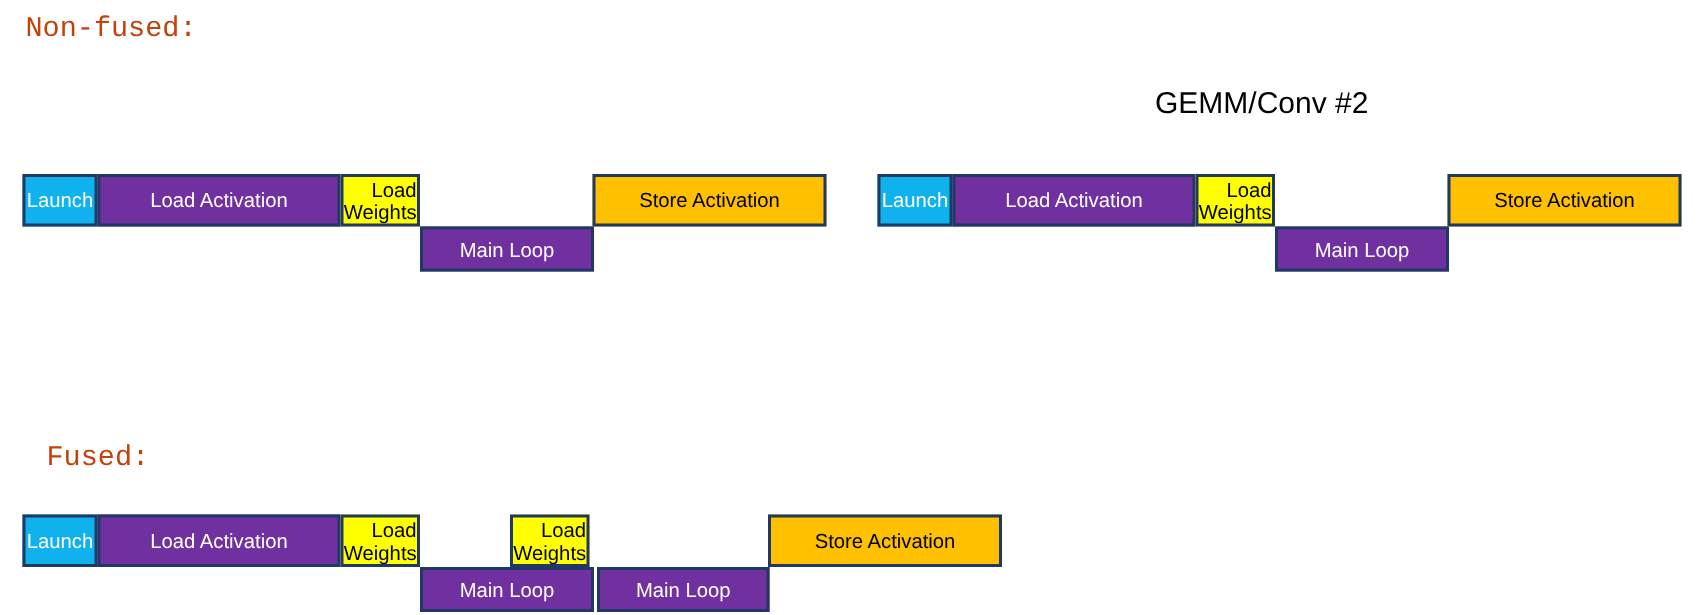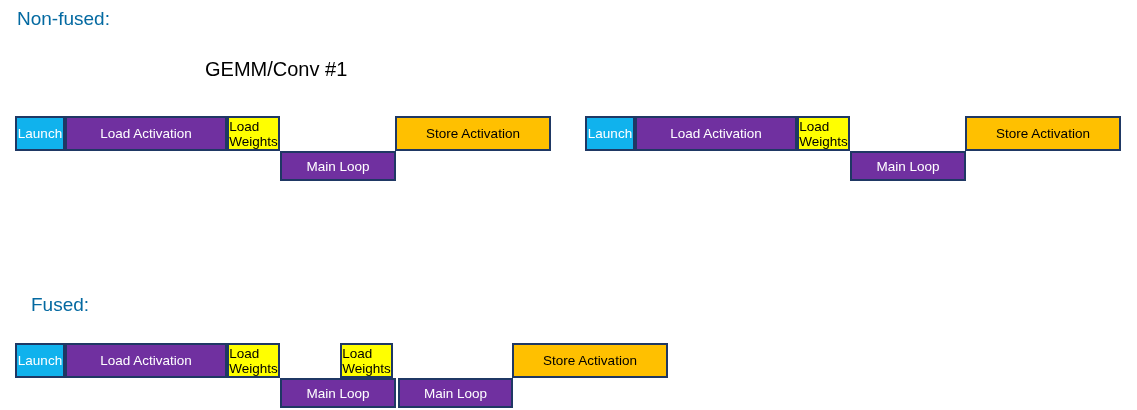--- a/index.html
+++ b/index.html
@@ -10,55 +10,56 @@
   }
   #canvas {
     position: relative;
     width: 1137px;
     height: 410px;
     background: #ffffff;
     overflow: hidden;
   }
   .section-label {
     position: absolute;
-    color: #0369a1;
+    color: #c2410c;
     font-size: 19px;
     font-weight: 400;
     white-space: nowrap;
+    font-family: Liberation Mono, monospace;
   }
   .kernel-title {
     position: absolute;
     color: #000000;
     font-size: 20px;
     font-weight: 400;
     white-space: nowrap;
   }
   .block {
     position: absolute;
     box-sizing: border-box;
     border: 2px solid;
     display: flex;
     align-items: center;
     justify-content: center;
-    text-align: left;
+    text-align: right;
     font-size: 13.5px;
     line-height: 15px;
     overflow: hidden;
   }
   .block span {
     display: block;
     white-space: pre-line;
   }
 </style>
 </head>
 <body>
 
 <div id="canvas">
   <div class="section-label" style="left: 17px; top: 8px;">Non-fused:</div>
-  <div class="kernel-title" style="left: 205px; top: 58px;">GEMM/Conv #1</div>
+  <div class="kernel-title" style="left: 770px; top: 58px;">GEMM/Conv #2</div>
   <div class="section-label" style="left: 31px; top: 294px;">Fused:</div>
   <div>
       <div class="block" style="left: 15px; top: 116px; width: 50px; height: 35px; background-color: rgb(16, 178, 237); border-color: rgb(31, 56, 100); color: rgb(255, 255, 255);">
         <span>Launch</span>
       </div>
       <div class="block" style="left: 65px; top: 116px; width: 162px; height: 35px; background-color: rgb(112, 48, 160); border-color: rgb(31, 56, 100); color: rgb(255, 255, 255);">
         <span>Load Activation</span>
       </div>
       <div class="block" style="left: 227px; top: 116px; width: 53px; height: 35px; background-color: rgb(255, 255, 0); border-color: rgb(31, 56, 100); color: rgb(0, 0, 0);">
         <span>Load

